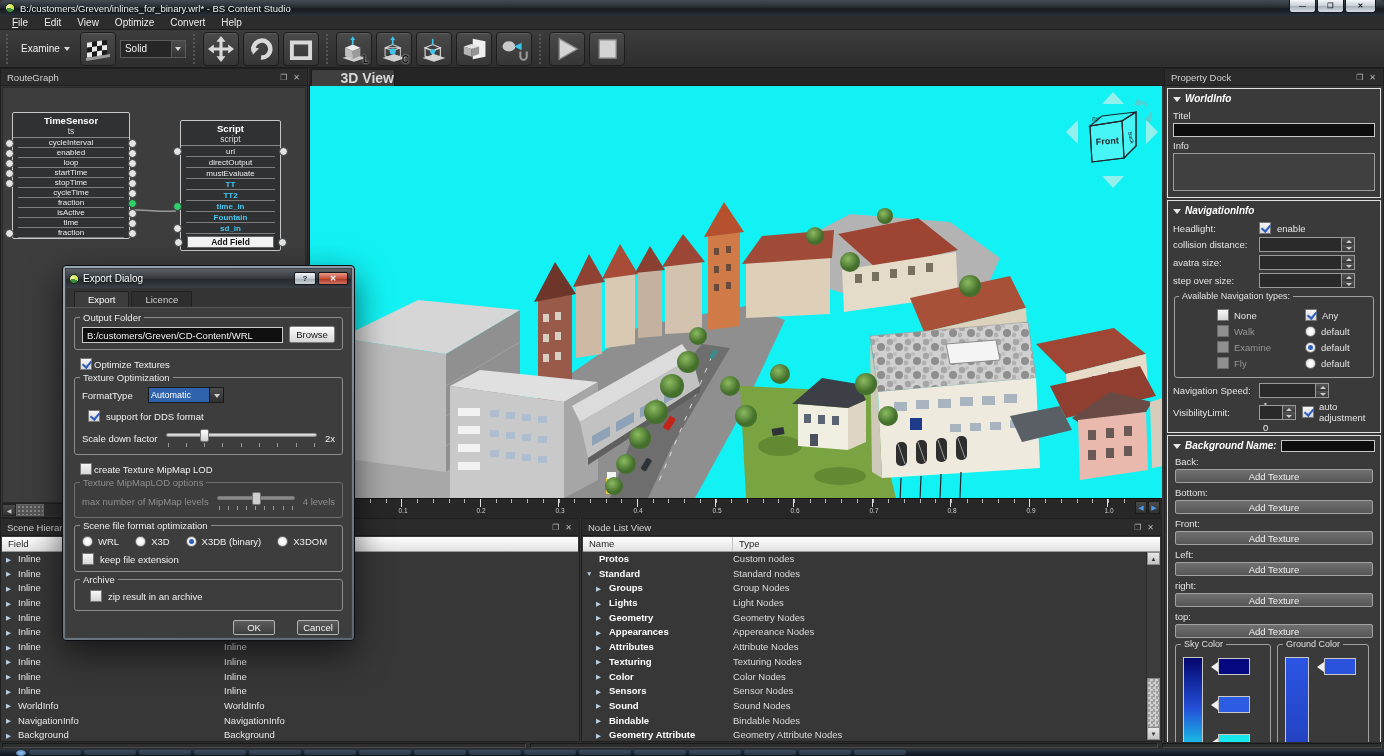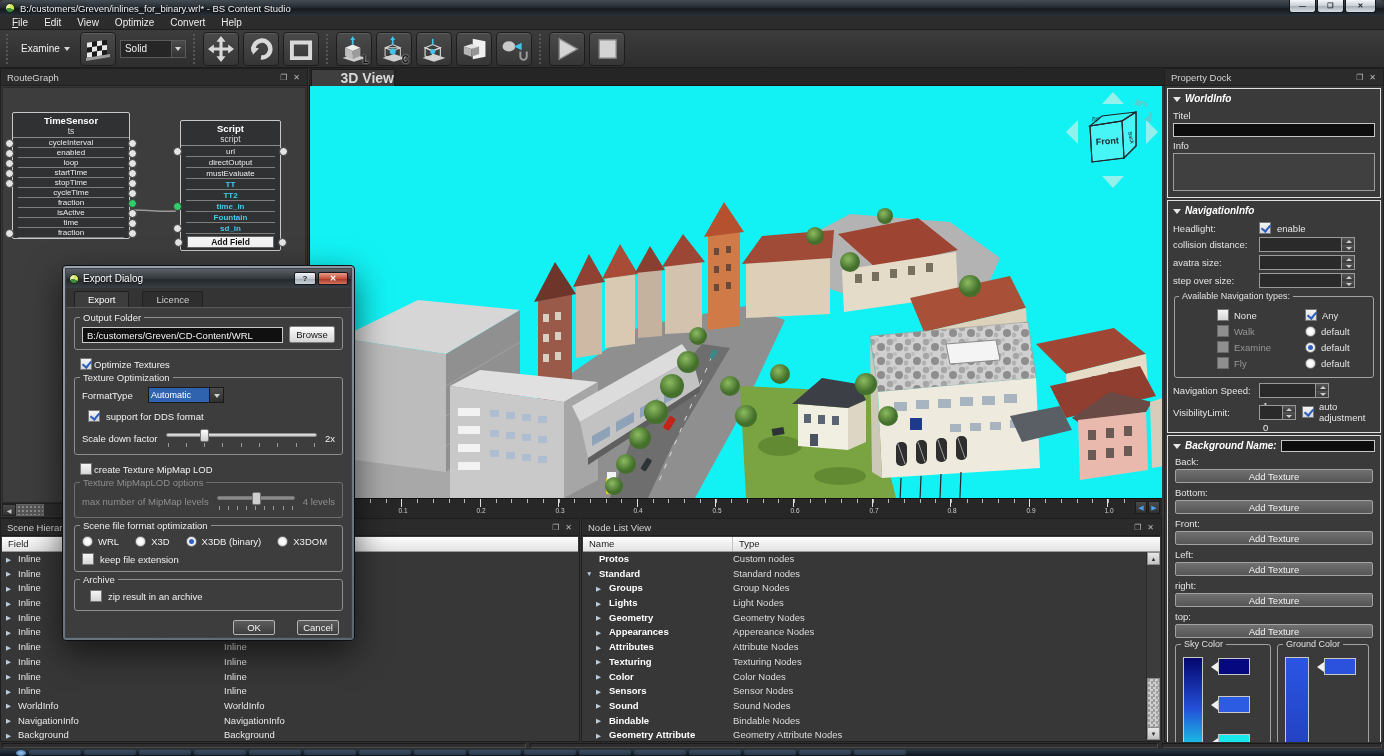--- a/index.html
+++ b/index.html
@@ -174,21 +174,21 @@
     padding:2px;box-shadow:0 12px 34px rgba(0,0,0,0.6);}
   #dlg-inner{width:100%;height:100%;border:1px solid #3e444a;background:#3d3d3d;display:flex;flex-direction:column;}
   #dlg-title{height:19px;background:linear-gradient(#5a6066,#34383d 50%,#24282c 52%,#383e44);
     display:flex;align-items:center;padding:0 3px;}
   #dlg-title .txt{font-size:10px;color:#fff;text-shadow:0 1px 2px #000;margin-left:4px;}
   #dlg-title .sp{flex:1;}
   .dlg-tbtn{width:22px;height:13px;border:1px solid #14181c;border-radius:2px;
     background:linear-gradient(#f2f5f8,#c3cad1 50%,#a2abb4 52%,#ccd3d9);
     color:#23282e;font-size:8px;font-weight:bold;text-align:center;line-height:12px;margin-left:2px;}
   .dlg-tbtn.x{width:30px;background:linear-gradient(#e89a88,#c6523c 50%,#a33524 52%,#d4715c);color:#fff;}
-  #dlg-tabs{display:flex;gap:13px;padding:3px 0 0 8px;background:#343434;}
+  #dlg-tabs{display:flex;gap:2px;padding:3px 0 0 8px;background:#343434;}
   .dtab{padding:2px 13px 2px;font-size:9.5px;color:#cfcfcf;background:#2e2e2e;
     border:1px solid #202020;border-bottom:none;border-radius:2px 2px 0 0;}
   .dtab.sel{background:#3d3d3d;color:#fff;}
   #dlg-body{flex:1;border-top:1px solid #585858;padding:2px 0;}
   .grp{border:1px solid #8e8e8e;border-radius:3px;margin:7px 8px 0;padding:8px 7px 6px;position:relative;}
   .grp>.glab{position:absolute;top:-6px;left:5px;background:#3d3d3d;padding:0 3px;font-size:9.5px;color:#ececec;}
   .grp.dis{border-color:#6e6e6e;}
   .grp.dis>.glab{color:#8f8f8f;}
   .cbrow{display:flex;align-items:center;gap:2px;margin:8px 14px 0;font-size:9.5px;color:#f0f0f0;}
   .pathrow{display:flex;gap:6px;align-items:center;}

